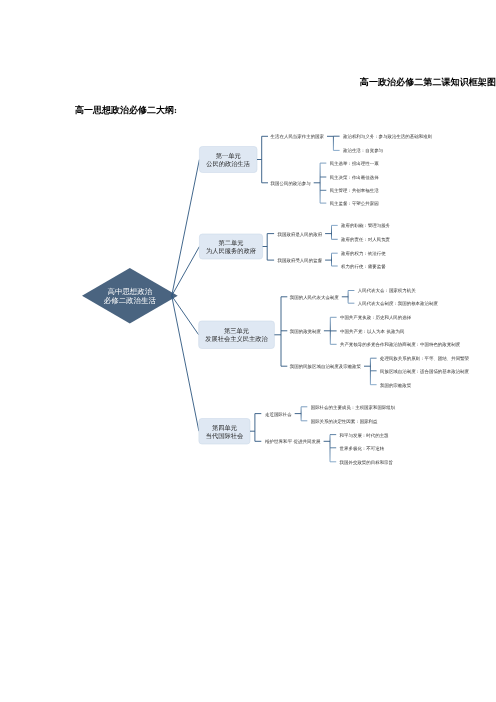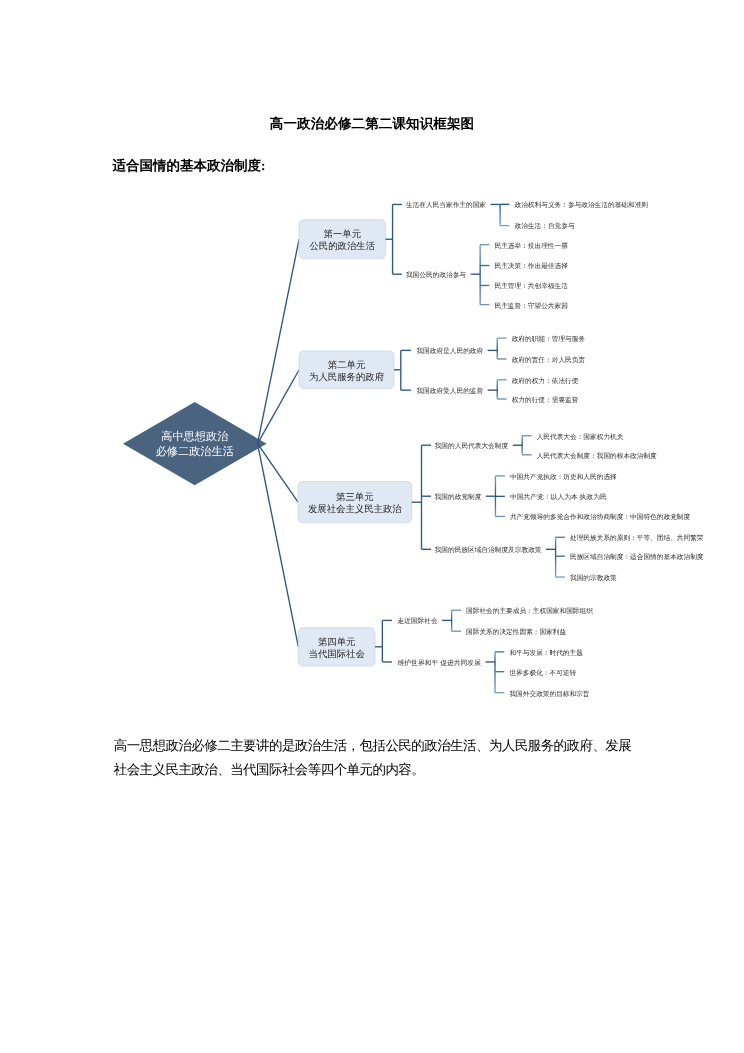--- a/index.html
+++ b/index.html
@@ -1,31 +1,31 @@
 <!DOCTYPE html>
 <html><head>
 <meta charset="utf-8">
 <style>
 html,body{margin:0;padding:0;}
 body{width:496px;height:702px;background:#fff;overflow:hidden;
      font-family:"Liberation Serif",serif;-webkit-font-smoothing:antialiased;}
 .page{position:relative;width:496px;height:702px;}
-#title{position:absolute;left:0;top:76px;width:496px;text-align:center;font-weight:bold;font-size:9px;line-height:12px;letter-spacing:0.08px;color:#000;}
+#title{position:absolute;left:0;top:76px;width:496px;text-align:right;font-weight:bold;font-size:9px;line-height:12px;letter-spacing:0.08px;color:#000;}
 #subtitle{position:absolute;left:75px;top:104px;font-weight:bold;font-size:9px;line-height:12px;color:#000;}
 #para{position:absolute;left:75.8px;top:489px;width:346px;font-size:9px;line-height:16.3px;letter-spacing:-0.375px;color:#000;}
 #sec{position:absolute;left:75.3px;top:534px;font-weight:bold;font-size:9px;line-height:12px;letter-spacing:-0.22px;color:#000;}
 svg#mm{position:absolute;left:0;top:0;}
 svg#mm text{font-family:"Liberation Sans",sans-serif;-webkit-font-smoothing:antialiased;text-rendering:geometricPrecision;}
 </style>
 </head>
 <body>
 
 <div class="page">
   <div id="title">高一政治必修二第二课知识框架图</div>
-  <div id="subtitle">适合国情的基本政治制度:</div>
+  <div id="subtitle">高一思想政治必修二大纲:</div>
 <svg id="mm" width="496" height="490">
 <defs>
 <linearGradient id="g1_1" x1="0" y1="136.2" x2="0" y2="150.4" gradientUnits="userSpaceOnUse">
           <stop offset="0" stop-color="#7ba0c4"></stop>
           <stop offset="0.020" stop-color="#2e5780"></stop>
           <stop offset="1" stop-color="#7ba0c4"></stop>
         </linearGradient>
 <linearGradient id="g1_2" x1="0" y1="163.1" x2="0" y2="203.1" gradientUnits="userSpaceOnUse">
           <stop offset="0" stop-color="#7ba0c4"></stop>
           <stop offset="0.493" stop-color="#2e5780"></stop>
@@ -254,14 +254,13 @@
       </g>
 <line x1="330.0" y1="447.8" x2="336.2" y2="447.8" stroke="#4d749b" stroke-width="0.90"></line>
 <g transform="translate(339.62,449.70) scale(0.11125)">
         <text x="0" y="0" font-size="40" textLength="400.00" lengthAdjust="spacingAndGlyphs" fill="#2b2b2b">世界多极化：不可逆转</text>
       </g>
 <line x1="330.0" y1="461.8" x2="336.2" y2="461.8" stroke="#7ba0c4" stroke-width="0.90"></line>
 <g transform="translate(339.62,463.70) scale(0.11125)">
         <text x="0" y="0" font-size="40" textLength="480.00" lengthAdjust="spacingAndGlyphs" fill="#2b2b2b">我国外交政策的目标和宗旨</text>
       </g>
 </svg>
-  <div id="para">高一思想政治必修二主要讲的是政治生活，包括公民的政治生活、为人民服务的政府、发展社会主义民主政治、当代国际社会等四个单元的内容。</div>
 </div>
 
 </body></html>

